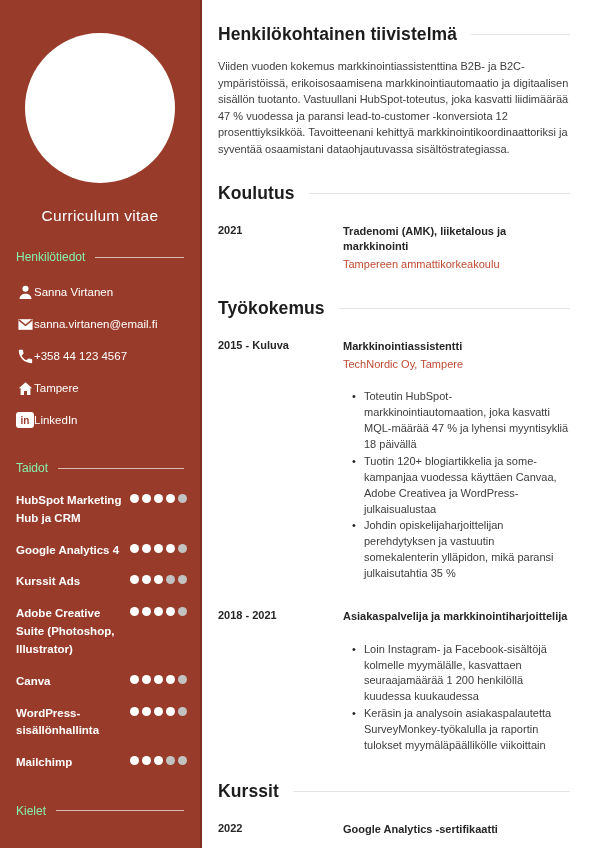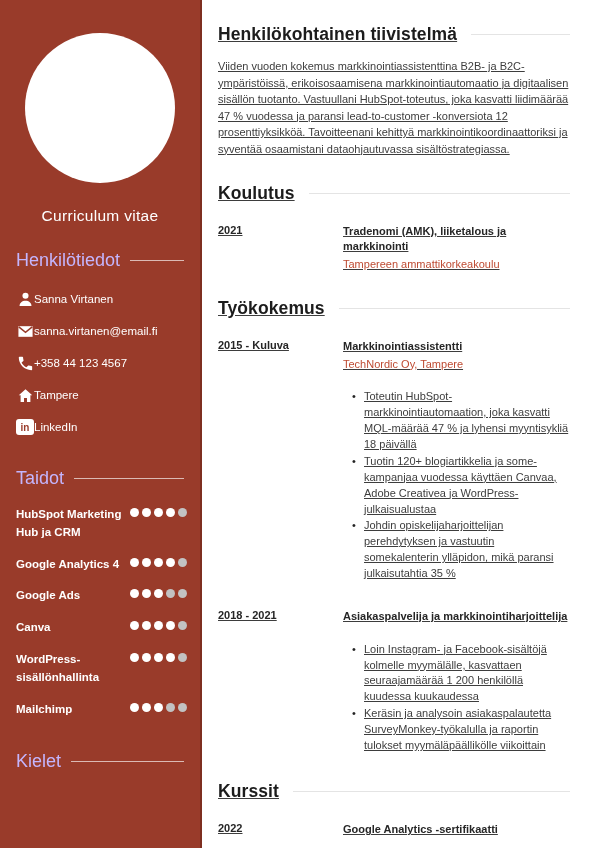--- a/index.html
+++ b/index.html
@@ -18,21 +18,21 @@
   .photo{
     width:150px;height:150px;border-radius:50%;background:#ffffff;
     margin:33px auto 0 auto;
   }
   .cv-title{
     text-align:center;font-size:15.5px;font-weight:400;margin-top:24px;
     letter-spacing:.3px;color:#fff;
   }
   .side-heading{
     display:flex;align-items:center;gap:10px;
-    margin:25px 16px 0 16px;font-size:18px;font-weight:400;color:#c4b5fd;
+    margin:25px 16px 0 16px;font-size:12px;font-weight:400;color:#86efac;
   }
   .side-heading .rule{flex:1;height:1px;background:rgba(255,255,255,.65);}
   .contact{margin-top:12px;}
   .contact-item{display:flex;align-items:center;gap:0;padding:7px 16px;}
   .contact-item .cicon{width:18px;height:18px;flex:none;display:flex;align-items:center;justify-content:center;}
   .contact-item svg{width:17px;height:17px;fill:#ffffff;}
   .contact-item .ctext{font-size:11.5px;color:#fff;}
   .li-badge{
     width:18px;height:16px;background:#fff;border-radius:3px;
     color:#993B2A;font-weight:700;font-size:10px;line-height:17px;text-align:center;
@@ -41,21 +41,21 @@
   .skill-row{
     display:flex;justify-content:space-between;align-items:flex-start;
     padding:7px 13px 7px 16px;
   }
   .skill-name{font-size:11.5px;font-weight:700;line-height:1.55;width:116px;color:#fff;}
   .dots{display:flex;flex:none;margin-top:2px;}
   .dot{width:9px;height:9px;border-radius:50%;background:#C2C2C2;margin-left:3px;}
   .dot.filled{background:#ffffff;}
 
   
-  .main{flex:1;box-sizing:border-box;padding:24px 30px 0 16px;color:#3d3d3d;text-decoration:underline;}
+  .main{flex:1;box-sizing:border-box;padding:24px 30px 0 16px;color:#3d3d3d;}
   .main-heading{
     display:flex;align-items:center;gap:14px;margin:0;
     font-size:17.5px;font-weight:700;color:#1c1c1c;letter-spacing:.1px;
   }
   .main-heading .rule{flex:1;height:1px;background:#e4e4e4;}
   .summary-text{margin:13px 0 0 0;font-size:11px;line-height:1.5;color:#3d3d3d;}
   .sect{margin-top:26px;}
   .entry{display:grid;grid-template-columns:125px 1fr;margin-top:20px;font-size:11px;}
   .period{font-weight:700;color:#262626;}
   .etitle{font-weight:700;color:#262626;line-height:1.4;}
@@ -145,26 +145,36 @@
         <span class="skill-name">Google Analytics 4</span>
         <span class="dots">
             <span class="dot filled"></span>
             <span class="dot filled"></span>
             <span class="dot filled"></span>
             <span class="dot filled"></span>
             <span class="dot"></span>
           </span>
       </div>
       <div class="skill-row">
-        <span class="skill-name">Google Ads</span>
-        <span class="dots">
-            <span class="dot filled"></span>
-            <span class="dot filled"></span>
-            <span class="dot filled"></span>
-            <span class="dot"></span>
+        <span class="skill-name">Kurssit Ads</span>
+        <span class="dots">
+            <span class="dot filled"></span>
+            <span class="dot filled"></span>
+            <span class="dot filled"></span>
+            <span class="dot"></span>
+            <span class="dot"></span>
+          </span>
+      </div>
+      <div class="skill-row">
+        <span class="skill-name">Adobe Creative Suite (Photoshop, Illustrator)</span>
+        <span class="dots">
+            <span class="dot filled"></span>
+            <span class="dot filled"></span>
+            <span class="dot filled"></span>
+            <span class="dot filled"></span>
             <span class="dot"></span>
           </span>
       </div>
       <div class="skill-row">
         <span class="skill-name">Canva</span>
         <span class="dots">
             <span class="dot filled"></span>
             <span class="dot filled"></span>
             <span class="dot filled"></span>
             <span class="dot filled"></span>

